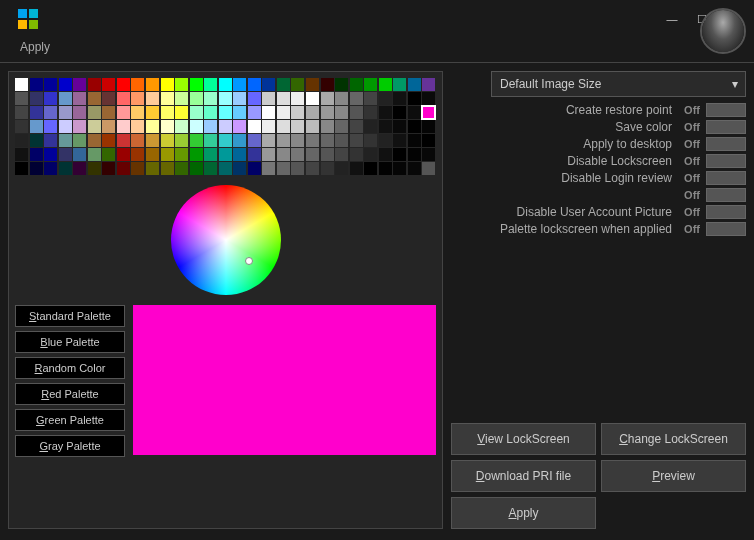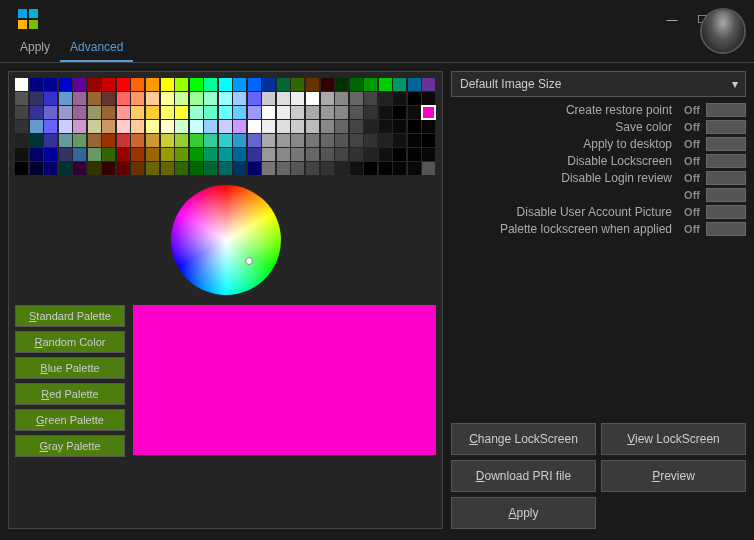--- a/index.html
+++ b/index.html
@@ -170,21 +170,21 @@
       align-items: flex-start;
     }
     .palette-btn-group {
       display: flex;
       flex-direction: column;
       gap: 4px;
       width: 110px;
       flex-shrink: 0;
     }
     .palette-btn {
-      background: #4d7c0f;
+      background: #000000;
       border: 1px solid #555;
       color: #ccc;
       font-size: 11px;
       padding: 4px 6px;
       cursor: pointer;
       text-align: center;
       white-space: nowrap;
     }
     .color-preview {
       flex: 1;
@@ -194,20 +194,21 @@
     }
     
     .right-panel {
       flex: 1;
       display: flex;
       flex-direction: column;
       gap: 6px;
     }
     .dropdown-row {
       position: relative;
+      margin-left: 40px;
     }
     .dropdown {
       width: 100%;
       background: #2a2a2a;
       border: 1px solid #555;
       color: #ccc;
       padding: 5px 8px;
       font-size: 12px;
       appearance: none;
       cursor: pointer;
@@ -285,21 +286,20 @@
     <button class="title-btn">☐</button>
     <button class="title-btn close">✕</button>
   </div>
   <div class="avatar">
     <div class="avatar-img"></div>
   </div>
 </div>
 
 <div class="tabs">
   <div class="tab">Apply</div>
-  <div class="tab active">Advanced</div>
 </div>
 
 <div class="main">
 
   <div class="left-panel">
     <div class="color-grid" id="colorGrid">
         <div class="color-cell" style="background: rgb(255, 255, 255); display: inline-block;"></div>
         <div class="color-cell" style="background: rgb(0, 0, 128); display: inline-block;"></div>
         <div class="color-cell" style="background: rgb(0, 0, 153); display: inline-block;"></div>
         <div class="color-cell" style="background: rgb(0, 0, 204); display: inline-block;"></div>
@@ -505,22 +505,22 @@
       </div>
 
     <div class="color-wheel-container">
       <div class="color-wheel"></div>
       <div class="wheel-cursor"></div>
     </div>
 
     <div class="palette-section" style="width:100%;">
       <div class="palette-btn-group">
         <button class="palette-btn"><u>S</u>tandard Palette</button>
+        <button class="palette-btn"><u>B</u>lue Palette</button>
         <button class="palette-btn"><u>R</u>andom Color</button>
-        <button class="palette-btn"><u>B</u>lue Palette</button>
         <button class="palette-btn"><u>R</u>ed Palette</button>
         <button class="palette-btn"><u>G</u>reen Palette</button>
         <button class="palette-btn"><u>G</u>ray Palette</button>
       </div>
       <div class="color-preview"></div>
     </div>
   </div>
 
   <div class="right-panel">
     <div class="dropdown-row">
@@ -566,20 +566,20 @@
         <div class="toggle"></div>
       </div>
       <div class="setting-row">
         <span class="setting-label">Palette lockscreen when applied</span>
         <span class="setting-status">Off</span>
         <div class="toggle"></div>
       </div>
     </div>
 
     <div class="action-buttons">
+      <button class="action-btn"><u>V</u>iew LockScreen</button>
       <button class="action-btn"><u>C</u>hange LockScreen</button>
-      <button class="action-btn"><u>V</u>iew LockScreen</button>
       <button class="action-btn"><u>D</u>ownload PRI file</button>
       <button class="action-btn"><u>P</u>review</button>
       <button class="action-btn"><u>A</u>pply</button>
     </div>
   </div>
 </div>
 
 </body></html>

